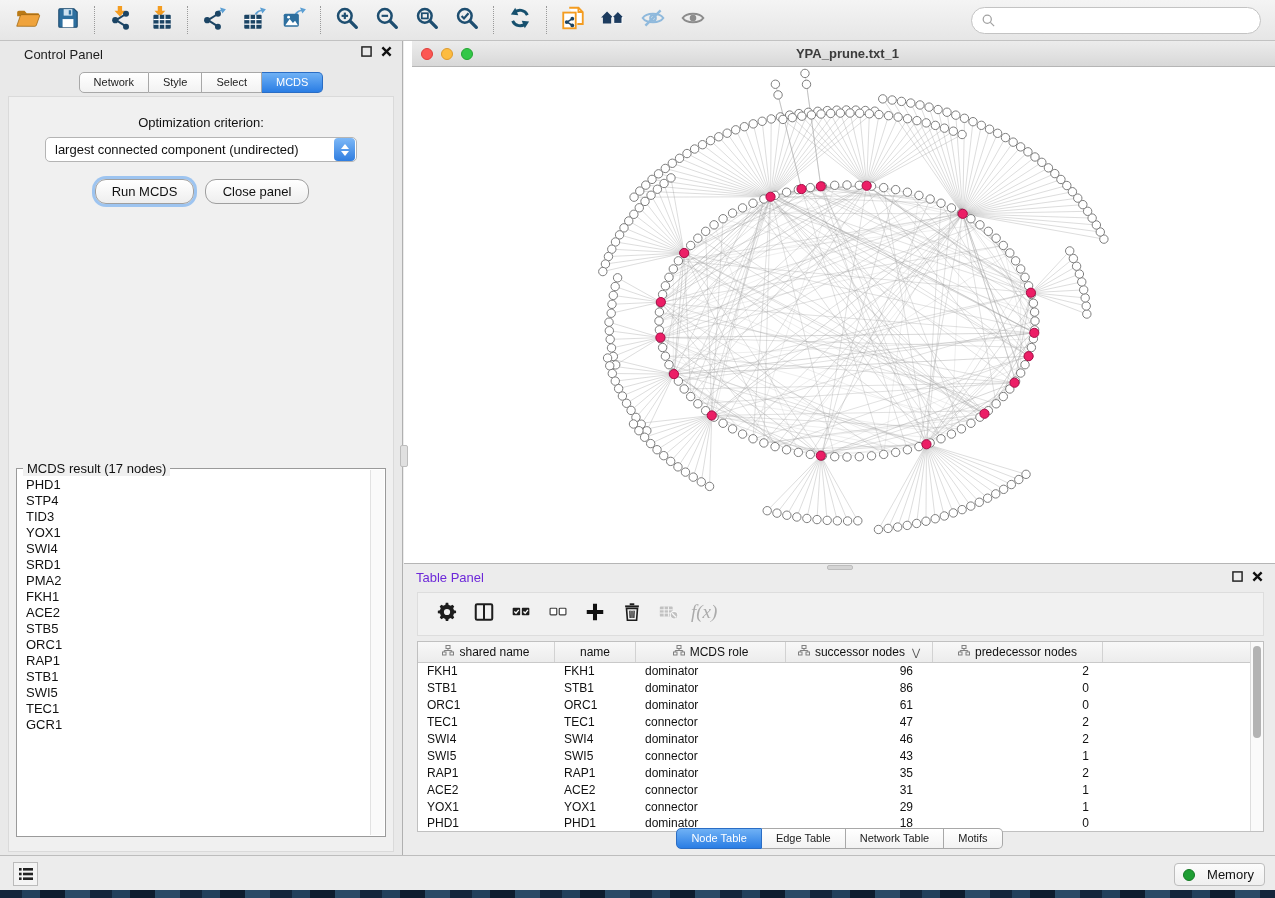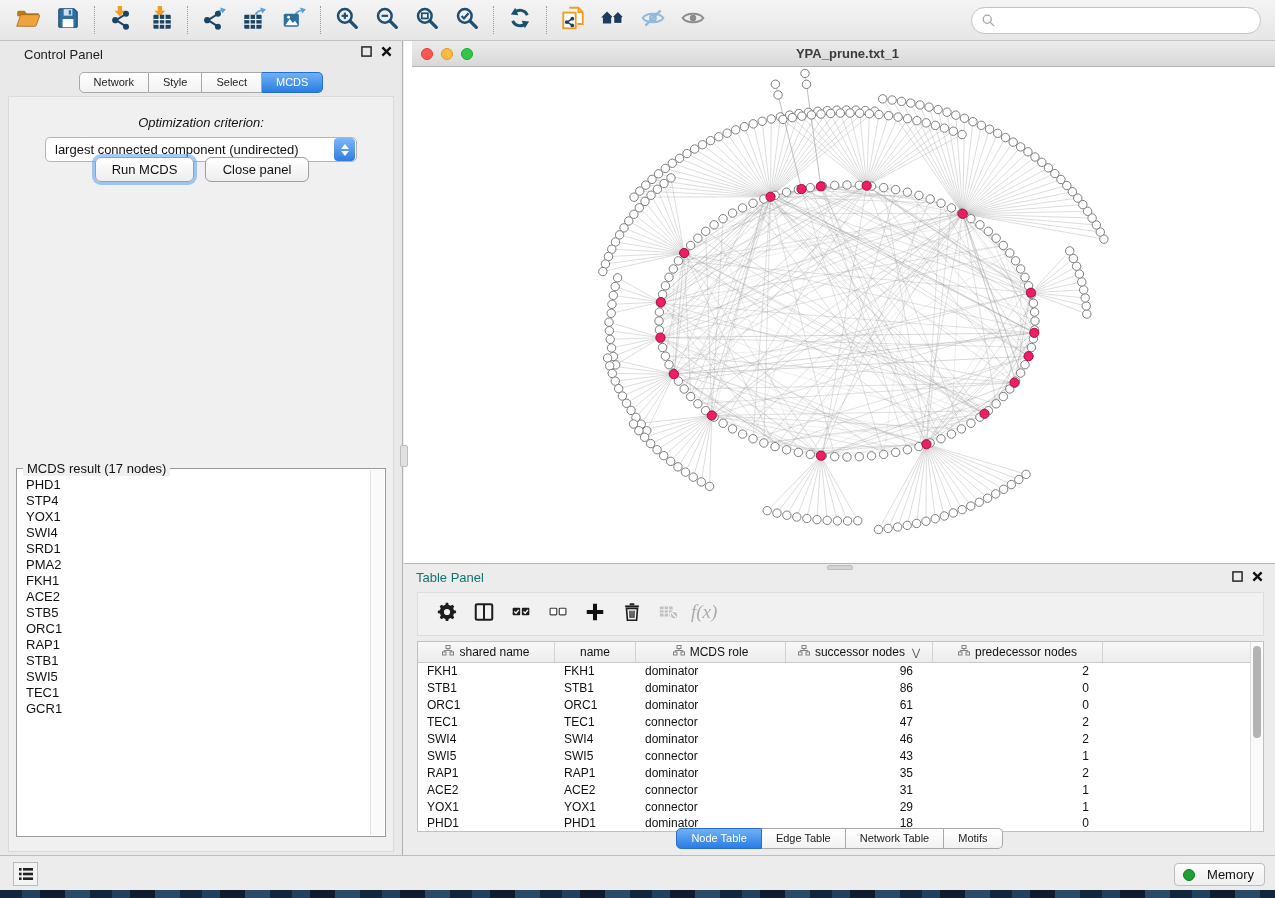--- a/index.html
+++ b/index.html
@@ -32,36 +32,36 @@
   #cp-tabs { position:absolute; left:0; top:31px; width:100%; display:flex; justify-content:center; }
   .seg { display:flex; }
   .seg .tab {
     font-size:11px; color:#222; background:linear-gradient(#ffffff,#f2f2f2);
     border:1px solid #a8a8a8; border-left:none; padding:3px 14px 4px; cursor:default;
   }
   .seg .tab:first-child { border-left:1px solid #a8a8a8; border-radius:5px 0 0 5px; }
   .seg .tab:last-child { border-radius:0 5px 5px 0; }
   .seg .tab.active { background:linear-gradient(#6fb1f5,#2a7de4); color:#fff; border-color:#2a6dc4; }
   #cp-body { position:absolute; left:8px; top:55px; width:386px; bottom:3px; background:#f0f0f0; border:1px solid #dadada; }
-  #opt-label { position:absolute; left:0; top:18px; width:100%; text-align:center; font-size:13px; color:#111;font-style:italic; }
+  #opt-label { position:absolute; left:0; top:18px; width:100%; text-align:center; font-size:13px; color:#111; }
   #criterion-select {
     position:absolute; left:36px; top:40px; width:312px; height:25px; background:#fff;
     border:1px solid #b4b4b4; border-radius:5px; display:flex; align-items:center; font-size:13px; color:#111;
   }
   #criterion-select .sel-text { flex:1; padding-left:9px; white-space:nowrap; }
   #criterion-select .stepper {
     width:21px; height:23px; border-radius:4px; margin-right:1px;
     background:linear-gradient(#7db8f7,#2f7de0); display:flex; flex-direction:column; align-items:center; justify-content:center; gap:2px;
   }
   .stepper i { width:0; height:0; border-left:4px solid transparent; border-right:4px solid transparent; }
   .stepper i.up { border-bottom:5px solid #fff; }
   .stepper i.dn { border-top:5px solid #fff; }
   .push-btn {
-    position:absolute; top:60px; height:25px; background:linear-gradient(#ffffff,#eeeeee);
-    border:1px solid #9f9f9f; border-radius:6px; font-size:13px; color:#111;
+    position:absolute; top:82px; height:25px; background:linear-gradient(#ffffff,#eeeeee);
+    border:1px solid #9f9f9f; border-radius:11px; font-size:13px; color:#111;
     display:flex; align-items:center; justify-content:center; cursor:default;
   }
   #run-btn { left:86px; width:99px; box-shadow:0 0 0 3px rgba(90,160,240,.55); }
   #close-panel-btn { left:196px; width:104px; }
   #mcds-fieldset {
     position:absolute; left:7px; top:371px; width:370px; bottom:14px;
     border:1px solid #9a9a9a; background:#fff;
   }
   #mcds-legend { position:absolute; left:6px; top:-8px; background:#f0f0f0; padding:0 4px; font-size:13px; color:#111; }
   #mcds-list { position:absolute; left:1px; top:8px; right:15px; bottom:1px; overflow:hidden; }
@@ -74,21 +74,21 @@
     background:linear-gradient(#ececec,#d8d8d8); border-bottom:1px solid #b5b5b5; }
   .lights { position:absolute; left:9px; top:7px; display:flex; gap:8px; }
   .lights i { width:12px; height:12px; border-radius:50%; display:block; }
   #nw-title { position:absolute; left:0; top:5px; width:100%; text-align:center; font-size:13px; font-weight:700; color:#3c3c3c; }
   #nw-canvas { position:absolute; left:0; top:26px; right:0; bottom:0; background:#fff; overflow:hidden; }
   .vgrip { position:absolute; left:-4px; top:404px; width:8px; height:22px; background:#e0e0e0; border:1px solid #bdbdbd; border-radius:2px; }
 
   
   #table-panel { position:absolute; left:404px; top:563px; right:0; bottom:43px; background:#ececec; border-top:1px solid #b5b5b5; }
   #tp-grip { position:absolute; left:50%; top:1px; width:26px; height:5px; margin-left:-13px; background:#d4d4d4; border:1px solid #bdbdbd; border-radius:2px; }
-  #tp-title { position:absolute; left:12px; top:6px; font-size:13px; color:#0f766e; }
+  #tp-title { position:absolute; left:12px; top:6px; font-size:13px; color:#6d28d9; }
   #tp-toolbar { position:absolute; left:13px; top:28px; right:11px; height:44px; background:#f1f1f1; border:1px solid #dddddd; display:flex; align-items:center; padding-left:10px; gap:0; }
   .tp-btn { width:37px; height:34px; display:flex; align-items:center; justify-content:center; }
   #node-table { position:absolute; left:13px; top:77px; right:11px; height:191px; background:#fff; border:1px solid #c0c0c0; }
   #nt-header { position:absolute; left:0; top:0; right:13px; height:21px; background:linear-gradient(#f8f8f8,#ececec); border-bottom:1px solid #c9c9c9; display:flex; }
   .hcell { display:flex; align-items:center; justify-content:center; gap:5px; font-size:12px; color:#111; border-right:1px solid #d2d2d2; overflow:hidden; }
   .hcell .sort { color:#555; font-size:10px; margin-left:2px; }
   #nt-rows { position:absolute; left:0; top:21px; right:13px; bottom:0; overflow:hidden; }
   .trow { display:flex; height:16.9px; align-items:center; }
   .tcell { font-size:12px; color:#111; white-space:nowrap; overflow:hidden; }
   .tcell.l { padding-left:9px; text-align:left; }
@@ -311,20 +311,21 @@
             <i class="dn"></i>
           </span>
       </div>
       <div id="run-btn" class="push-btn">Run MCDS</div>
       <div id="close-panel-btn" class="push-btn">Close panel</div>
       <div id="mcds-fieldset">
         <span id="mcds-legend">MCDS result (17 nodes)</span>
         <div id="mcds-list">
             <div>PHD1</div>
             <div>STP4</div>
+            <div>TID3</div>
             <div>YOX1</div>
             <div>SWI4</div>
             <div>SRD1</div>
             <div>PMA2</div>
             <div>FKH1</div>
             <div>ACE2</div>
             <div>STB5</div>
             <div>ORC1</div>
             <div>RAP1</div>
             <div>STB1</div>

